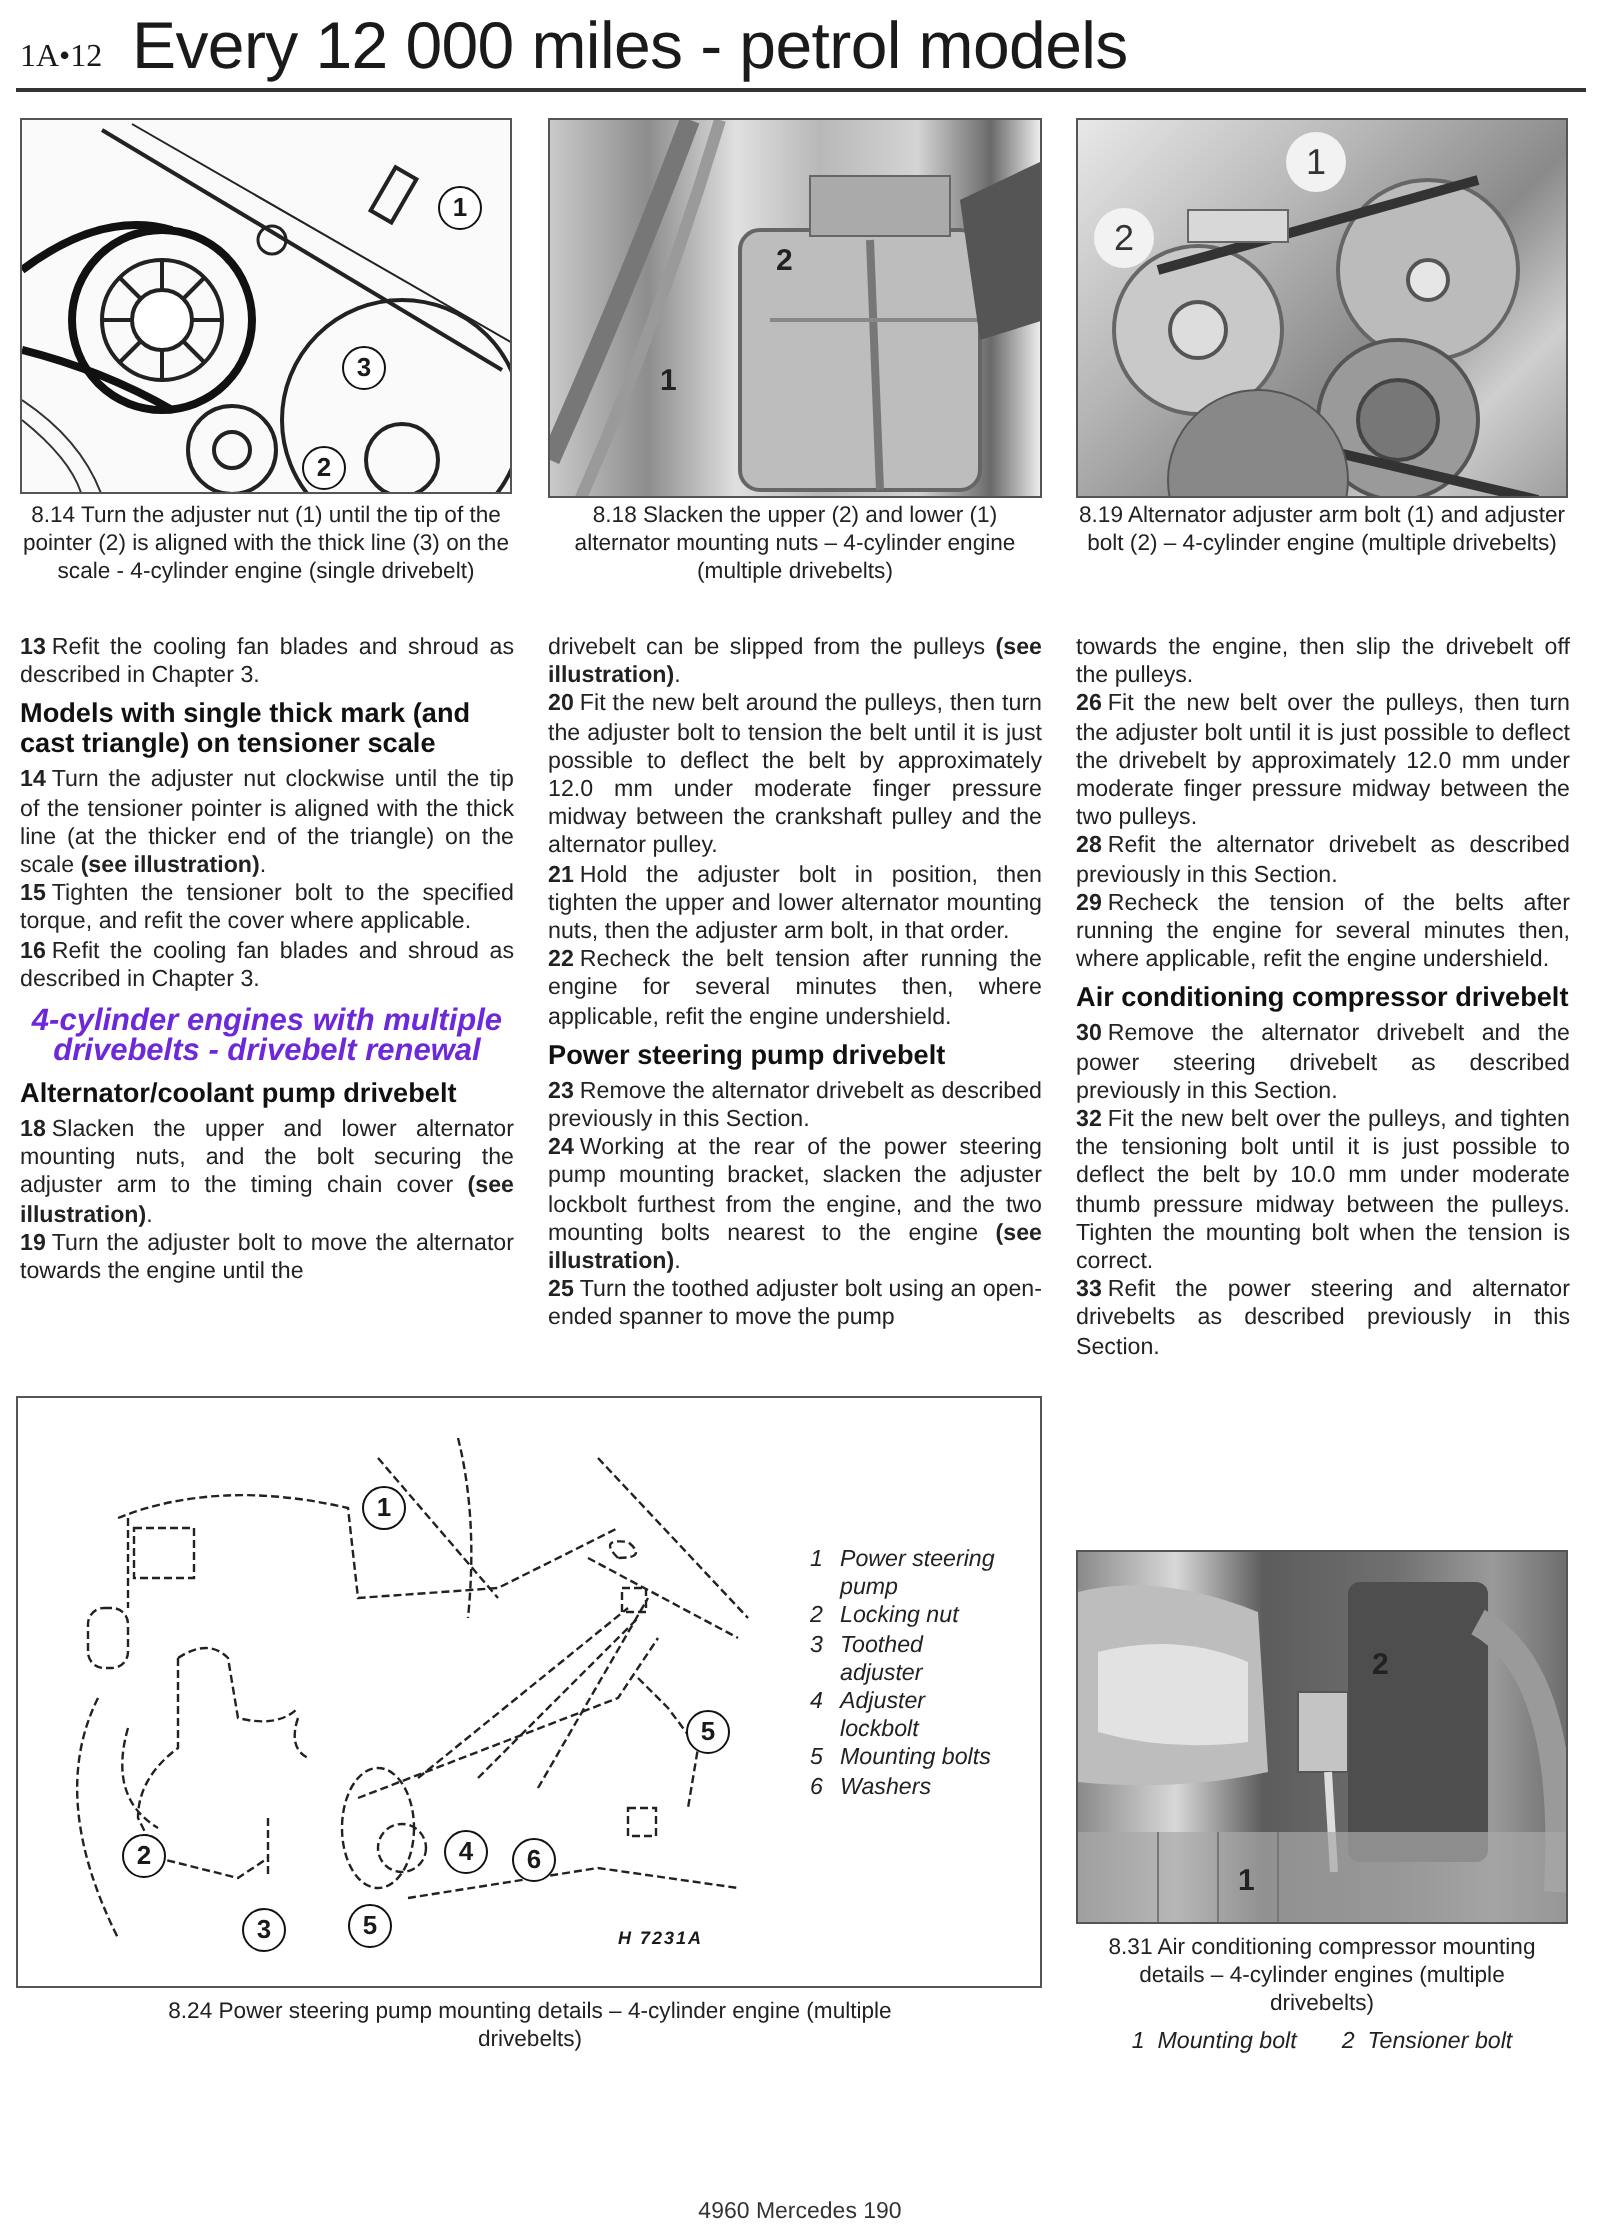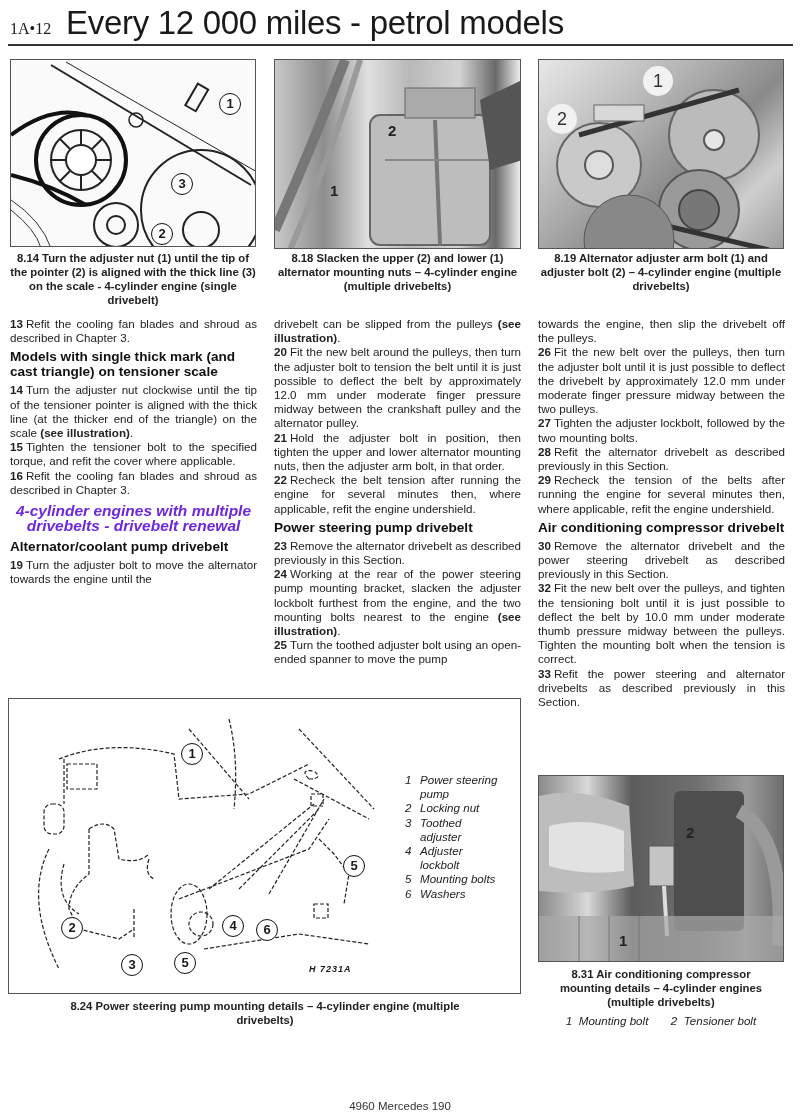--- a/index.html
+++ b/index.html
@@ -4,21 +4,21 @@
 <style>
   * { box-sizing: border-box; margin: 0; padding: 0; }
   html, body { width: 800px; height: 1116px; background: #fff; overflow: hidden; }
   body { position: relative; font-family: "Liberation Sans", sans-serif; color: #1a1a1a; }
 
   .header { position: absolute; left: 8px; top: 2px; width: 785px; height: 44px; border-bottom: 2px solid #333; }
   .header .pagenum { position: absolute; left: 2px; bottom: 6px; font-size: 16px; font-family: Liberation Serif, serif; }
   .header .title { position: absolute; left: 58px; bottom: 2px; font-size: 33px; letter-spacing: -0.3px; }
 
   .fig { position: absolute; border: 1px solid #555; overflow: hidden; }
-  .caption { position: absolute; font-weight: bold; font-size: 11.3px; line-height: 14px; text-align: center; color: #222; }
+  .caption { position: absolute; font-weight: normal; font-size: 11.3px; line-height: 14px; text-align: center; color: #222; }
 
   .col { position: absolute; font-size: 11.6px; line-height: 14.2px; text-align: justify; color: #222; }
   .col p { margin: 0; }
   .col .n { font-weight: bold; margin-right: 3px; }
   .col b { font-weight: bold; }
   .col h3 { font-size: 13.6px; line-height: 15px; font-weight: bold; margin: 4px 0 4px 0; text-align: left; color: #111; }
   .col h2 { font-size: 15.5px; line-height: 15px; font-weight: bold; font-style: italic; margin: 6px 0 6px 0; text-align: center; color: #6d28d9; }
 
   .legend { position: absolute; font-style: italic; font-size: 11.6px; line-height: 14.2px; color: #222; }
   .legend .row { display: flex; }
@@ -106,38 +106,38 @@
 <div class="caption" style="left:538px; top:251px; width:246px;">8.19 Alternator adjuster arm bolt (1) and adjuster bolt (2) – 4-cylinder engine (multiple drivebelts)</div>
 
 <div class="col" style="left:10px; top:317px; width:247px;">
   <p><span class="n">13</span><span>Refit the cooling fan blades and shroud as described in Chapter 3.</span></p>
   <h3>Models with single thick mark (and cast triangle) on tensioner scale</h3>
   <p><span class="n">14</span><span>Turn the adjuster nut clockwise until the tip of the tensioner pointer is aligned with the thick line (at the thicker end of the triangle) on the scale</span> <b>(see illustration)</b><span>.</span></p>
   <p><span class="n">15</span><span>Tighten the tensioner bolt to the specified torque, and refit the cover where applicable.</span></p>
   <p><span class="n">16</span><span>Refit the cooling fan blades and shroud as described in Chapter 3.</span></p>
   <h2>4-cylinder engines with multiple drivebelts - drivebelt renewal</h2>
   <h3>Alternator/coolant pump drivebelt</h3>
+  <p><span class="n">18</span><span>Slacken the upper and lower alternator mounting nuts, and the bolt securing the adjuster arm to the timing chain cover</span> <b>(see illustration)</b><span>.</span></p>
   <p><span class="n">19</span><span>Turn the adjuster bolt to move the alternator towards the engine until the</span></p>
 </div>
 
 <div class="col" style="left:274px; top:317px; width:247px;">
   <p><span>drivebelt can be slipped from the pulleys</span> <b>(see illustration)</b><span>.</span></p>
   <p><span class="n">20</span><span>Fit the new belt around the pulleys, then turn the adjuster bolt to tension the belt until it is just possible to deflect the belt by approximately 12.0 mm under moderate finger pressure midway between the crankshaft pulley and the alternator pulley.</span></p>
   <p><span class="n">21</span><span>Hold the adjuster bolt in position, then tighten the upper and lower alternator mounting nuts, then the adjuster arm bolt, in that order.</span></p>
   <p><span class="n">22</span><span>Recheck the belt tension after running the engine for several minutes then, where applicable, refit the engine undershield.</span></p>
   <h3>Power steering pump drivebelt</h3>
   <p><span class="n">23</span><span>Remove the alternator drivebelt as described previously in this Section.</span></p>
   <p><span class="n">24</span><span>Working at the rear of the power steering pump mounting bracket, slacken the adjuster lockbolt furthest from the engine, and the two mounting bolts nearest to the engine</span> <b>(see illustration)</b><span>.</span></p>
   <p><span class="n">25</span><span>Turn the toothed adjuster bolt using an open-ended spanner to move the pump</span></p>
 </div>
 
 <div class="col" style="left:538px; top:317px; width:247px;">
   <p><span>towards the engine, then slip the drivebelt off the pulleys.</span></p>
   <p><span class="n">26</span><span>Fit the new belt over the pulleys, then turn the adjuster bolt until it is just possible to deflect the drivebelt by approximately 12.0 mm under moderate finger pressure midway between the two pulleys.</span></p>
-  <p><span class="n">27</span><span>Tighten the adjuster lockbolt, followed by the two mounting bolts.</span></p>
   <p><span class="n">28</span><span>Refit the alternator drivebelt as described previously in this Section.</span></p>
   <p><span class="n">29</span><span>Recheck the tension of the belts after running the engine for several minutes then, where applicable, refit the engine undershield.</span></p>
   <h3>Air conditioning compressor drivebelt</h3>
   <p><span class="n">30</span><span>Remove the alternator drivebelt and the power steering drivebelt as described previously in this Section.</span></p>
   <p><span class="n">32</span><span>Fit the new belt over the pulleys, and tighten the tensioning bolt until it is just possible to deflect the belt by 10.0 mm under moderate thumb pressure midway between the pulleys. Tighten the mounting bolt when the tension is correct.</span></p>
   <p><span class="n">33</span><span>Refit the power steering and alternator drivebelts as described previously in this Section.</span></p>
 </div>
 
 <div class="fig" style="left:8px; top:698px; width:513px; height:296px; background:#fff;">
   <svg width="380" height="296" viewBox="0 0 380 296">

